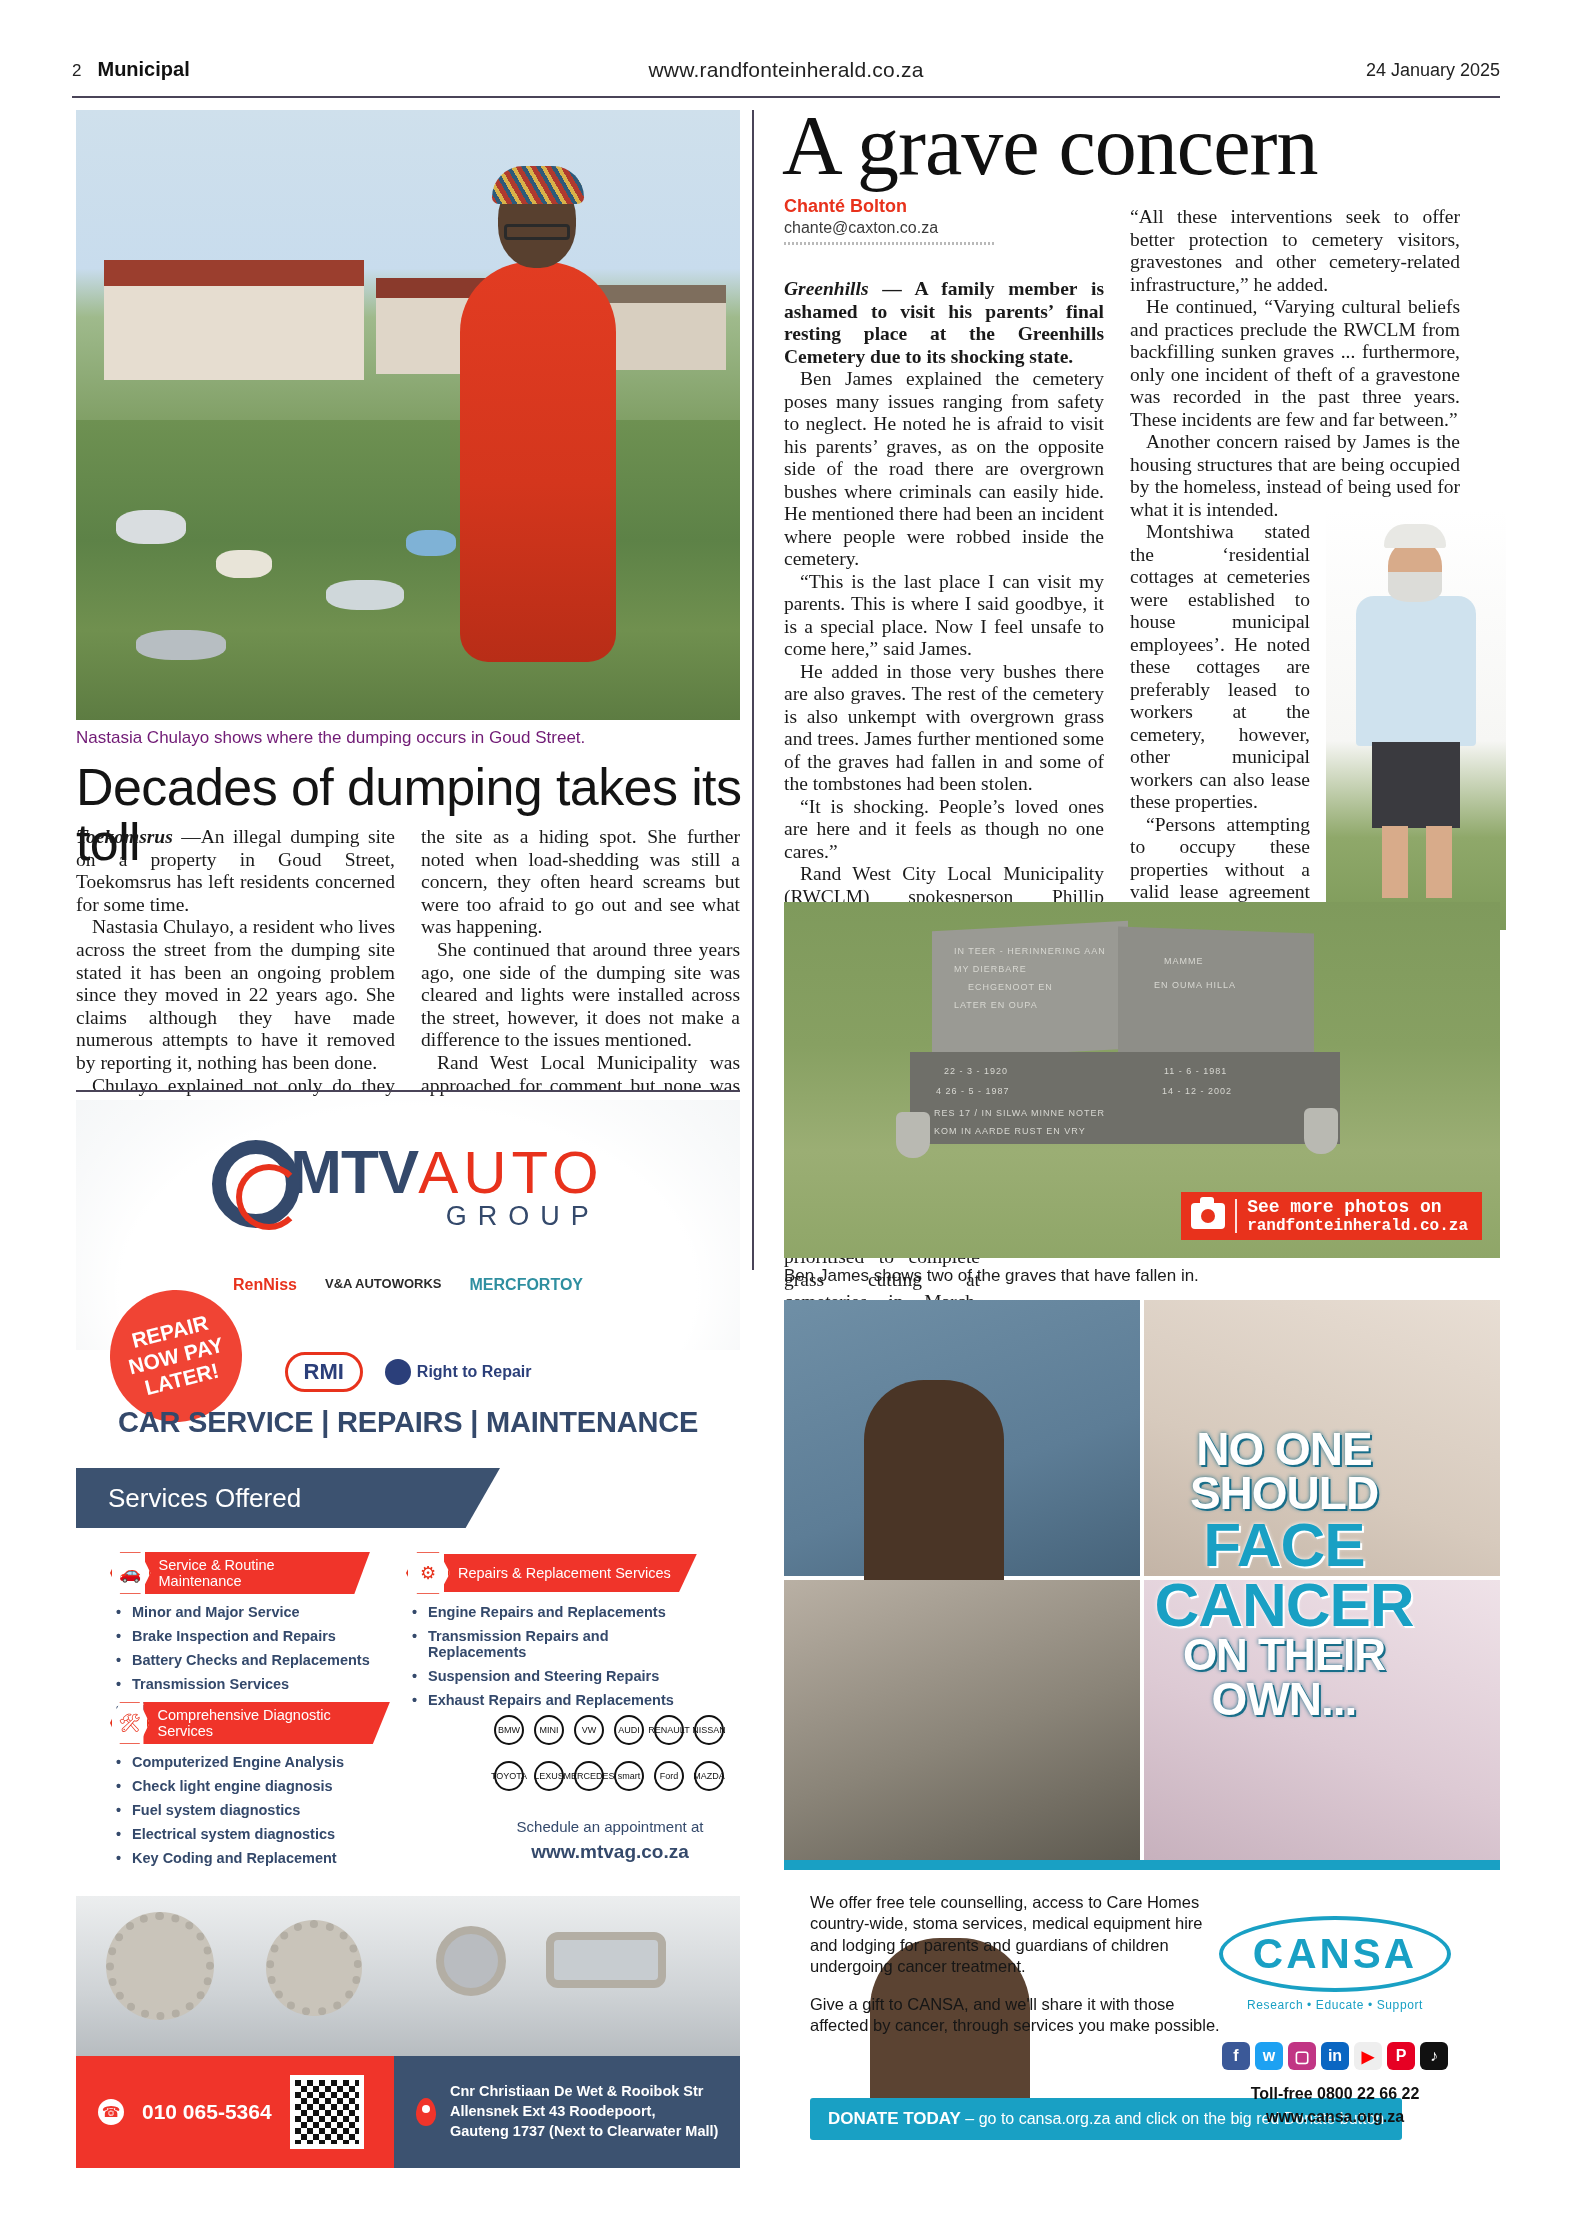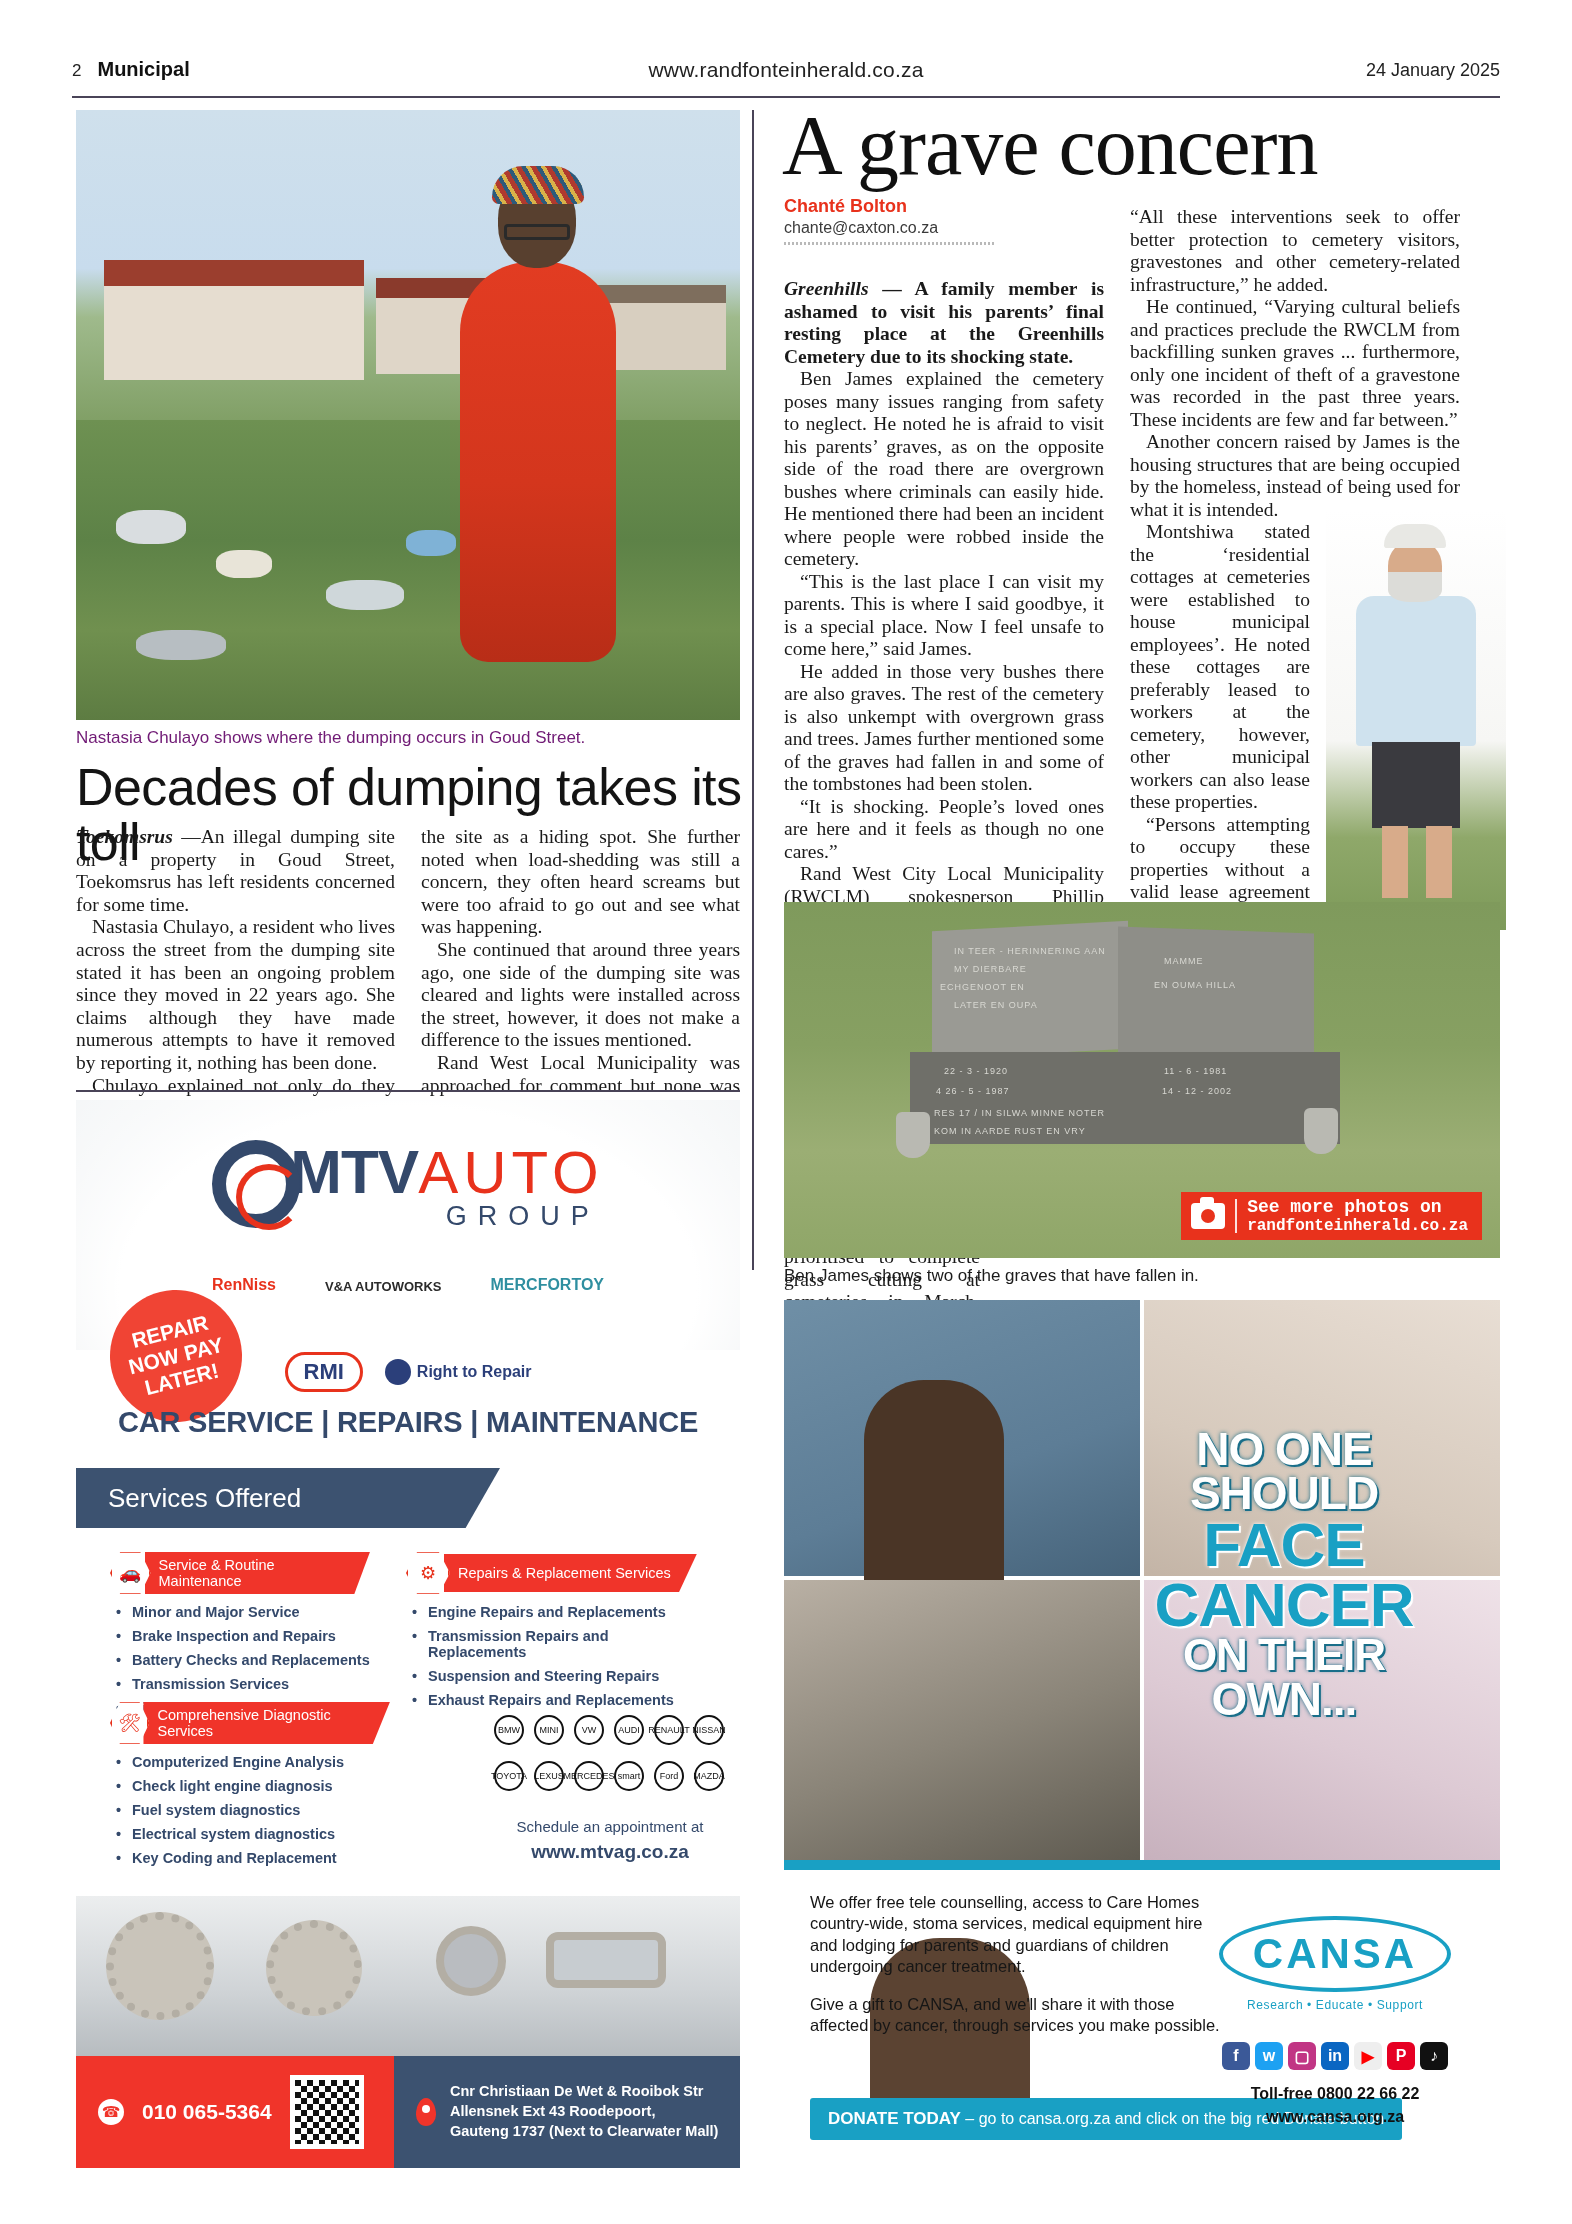--- a/index.html
+++ b/index.html
@@ -172,21 +172,21 @@
     border-radius: 50%; vertical-align: middle; position: relative; margin-right: -14px;
   }
   .mtv-gear::after {
     content: ""; position: absolute; left: 10px; top: 10px; width: 54px; height: 54px;
     border: 6px solid #e8321c; border-radius: 50%; border-right-color: transparent;
   }
   .mtv-word { display: inline-block; vertical-align: middle; }
   .mtv-mtv { font-family: "Liberation Sans", sans-serif; font-weight: 700; font-size: 62px; color: #34496b; letter-spacing: -1px; }
   .mtv-auto { font-family: "Liberation Sans", sans-serif; font-weight: 400; font-size: 60px; color: #e8321c; letter-spacing: 5px; }
   .mtv-group { font-family: "Liberation Sans", sans-serif; font-size: 27px; color: #34496b; letter-spacing: 11px; text-align: right; margin-top: -6px; padding-right: 4px; }
-  .mtv-brands { position: absolute; left: 0; right: 0; top: 176px; display: flex; justify-content: center; gap: 49px; align-items: flex-end; }
+  .mtv-brands { position: absolute; left: 0; right: 0; top: 176px; display: flex; justify-content: center; gap: 28px; align-items: flex-start; }
   .brand-chip { font-family: "Liberation Sans", sans-serif; font-size: 16px; font-weight: 700; text-align: center; }
   .brand-renniss { color: #e8321c; }
   .brand-vaa { color: #2b2b2b; font-size: 13px; }
   .brand-merc { color: #2f8fa0; }
   .mtv-accred { position: absolute; left: 0; right: 0; top: 252px; display: flex; justify-content: center; gap: 22px; align-items: center; }
   .rmi-pill { border: 3px solid #e8321c; border-radius: 30px; padding: 4px 16px; color: #2b3f7a; font-family: "Liberation Sans", sans-serif; font-weight: 700; font-size: 22px; }
   .r2r { display: flex; align-items: center; gap: 6px; }
   .r2r-dot { width: 26px; height: 26px; border-radius: 50%; background: #2b3f7a; }
   .r2r-txt { font-family: "Liberation Sans", sans-serif; font-weight: 700; font-size: 16px; color: #2b3f7a; line-height: 1; }
   .mtv-repair-badge {
@@ -376,21 +376,21 @@
     <div class="man-beard"></div>
     <div class="man-cap"></div>
   </div>
 
   <div class="photo-graves">
     <div class="grave-slab-a"></div>
     <div class="grave-slab-b"></div>
     <div class="grave-base"></div>
     <div class="grave-txt" style="left:170px;top:44px;">IN TEER - HERINNERING AAN</div>
     <div class="grave-txt" style="left:170px;top:62px;">MY DIERBARE</div>
-    <div class="grave-txt" style="left:156px;top:80px;">ECHGENOOT EN</div>
+    <div class="grave-txt" style="left:184px;top:80px;">ECHGENOOT EN</div>
     <div class="grave-txt" style="left:170px;top:98px;">LATER EN OUPA</div>
     <div class="grave-txt" style="left:380px;top:54px;">MAMME</div>
     <div class="grave-txt" style="left:370px;top:78px;">EN OUMA HILLA</div>
     <div class="grave-txt" style="left:160px;top:164px;">22 - 3 - 1920</div>
     <div class="grave-txt" style="left:380px;top:164px;">11 - 6 - 1981</div>
     <div class="grave-txt" style="left:152px;top:184px;">4 26 - 5 - 1987</div>
     <div class="grave-txt" style="left:378px;top:184px;">14 - 12 - 2002</div>
     <div class="grave-txt" style="left:150px;top:206px;">RES 17 / IN SILWA MINNE NOTER</div>
     <div class="grave-txt" style="left:150px;top:224px;">KOM IN AARDE RUST EN VRY</div>
     <div class="grave-urn" style="left:112px;top:210px;"></div>

